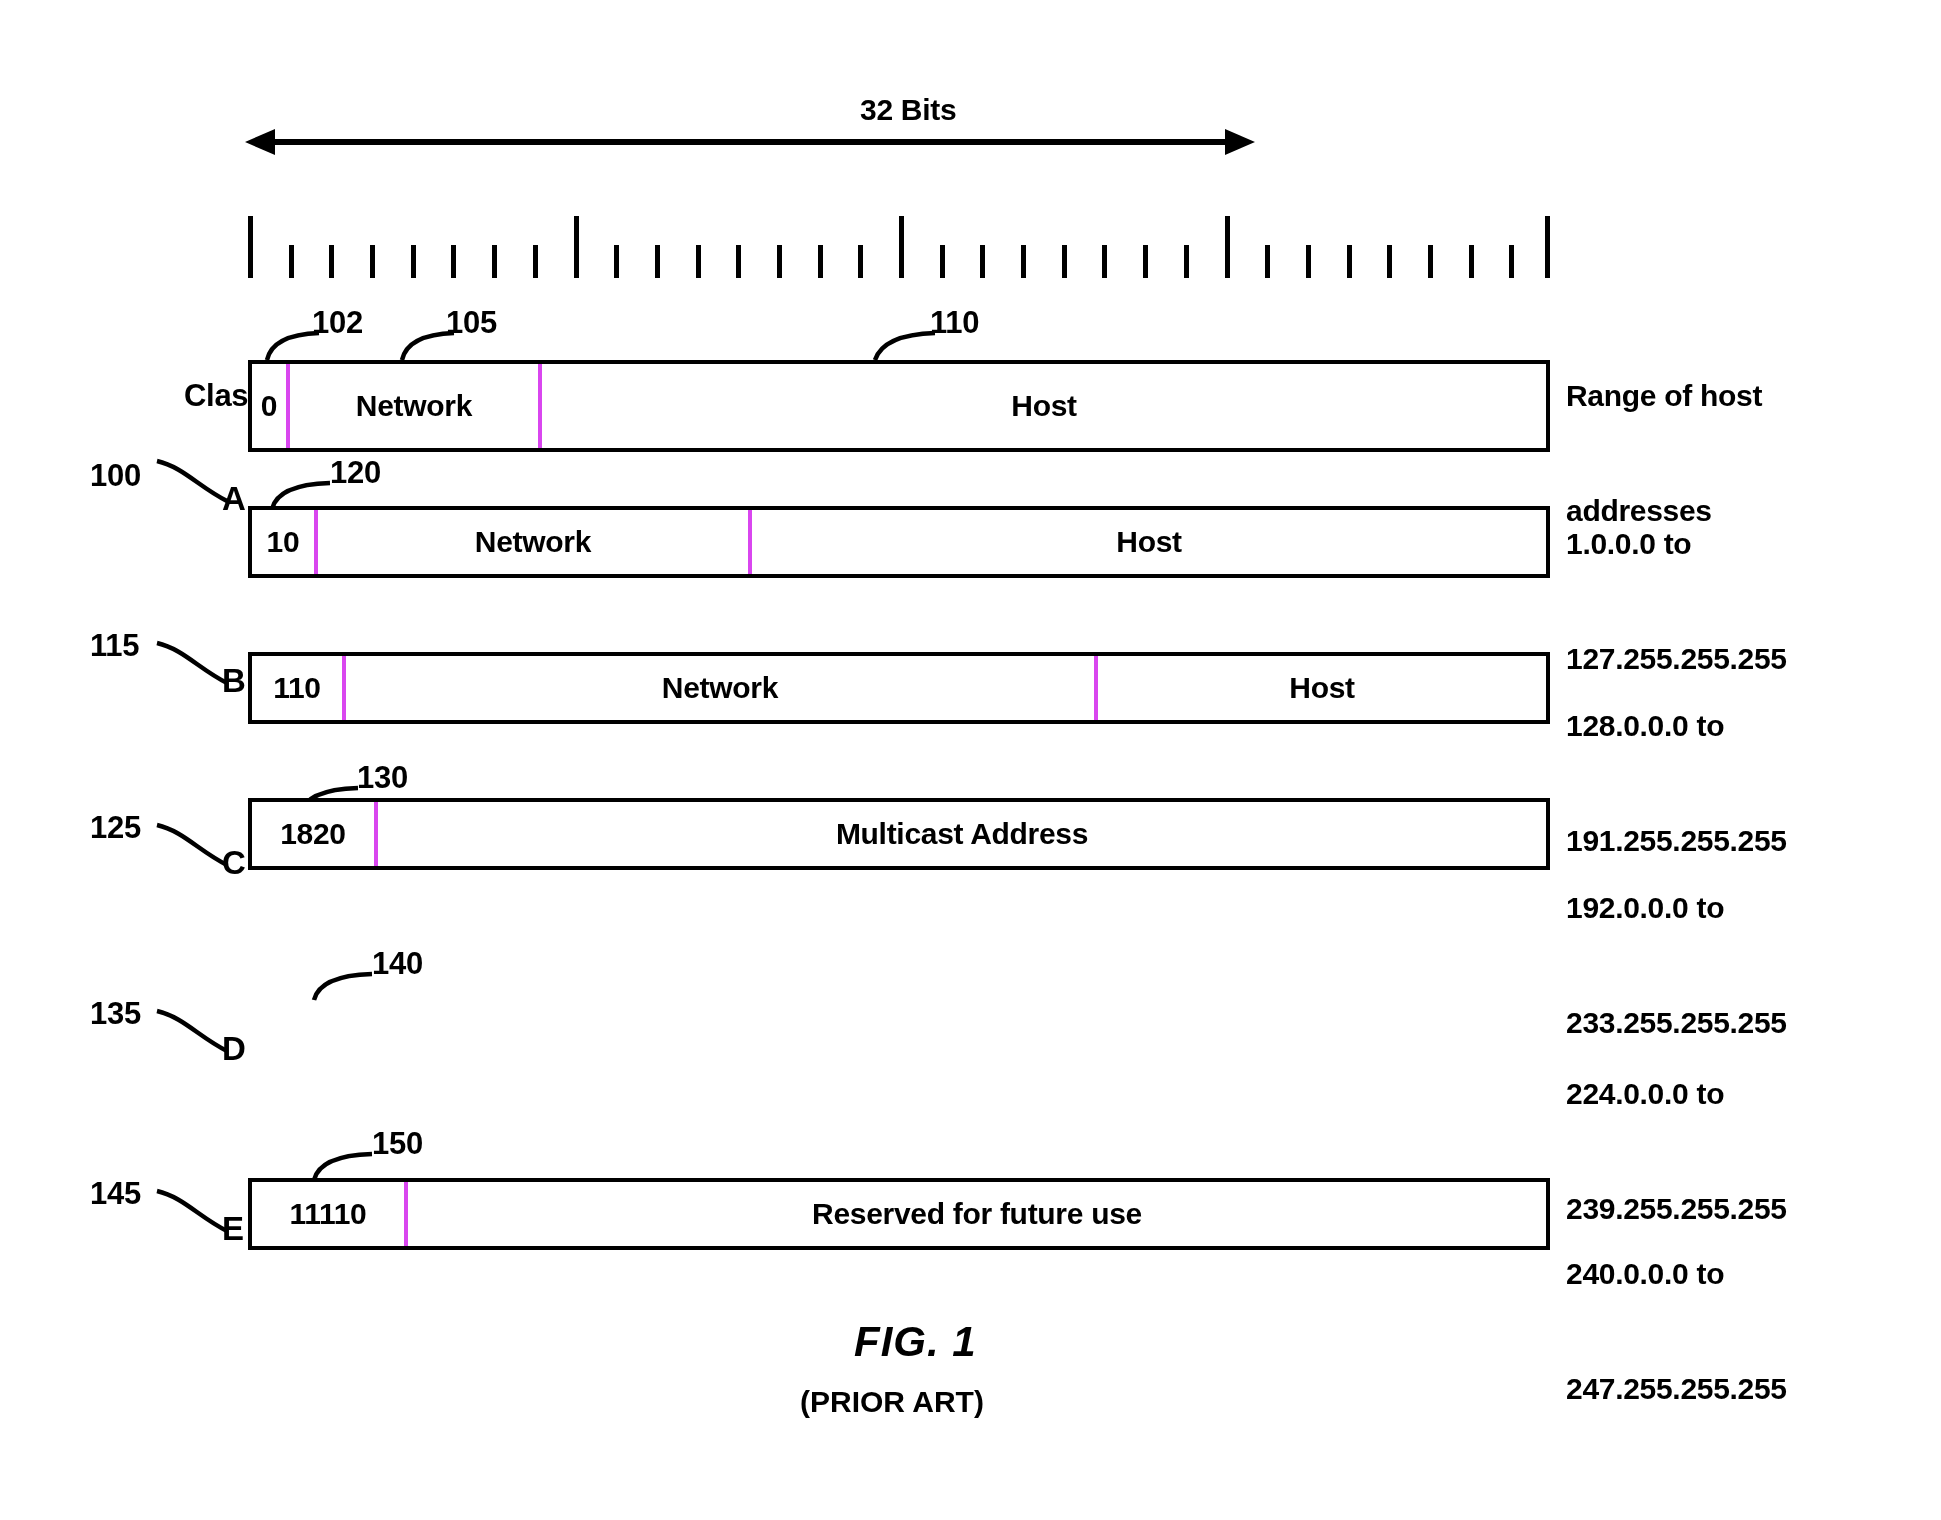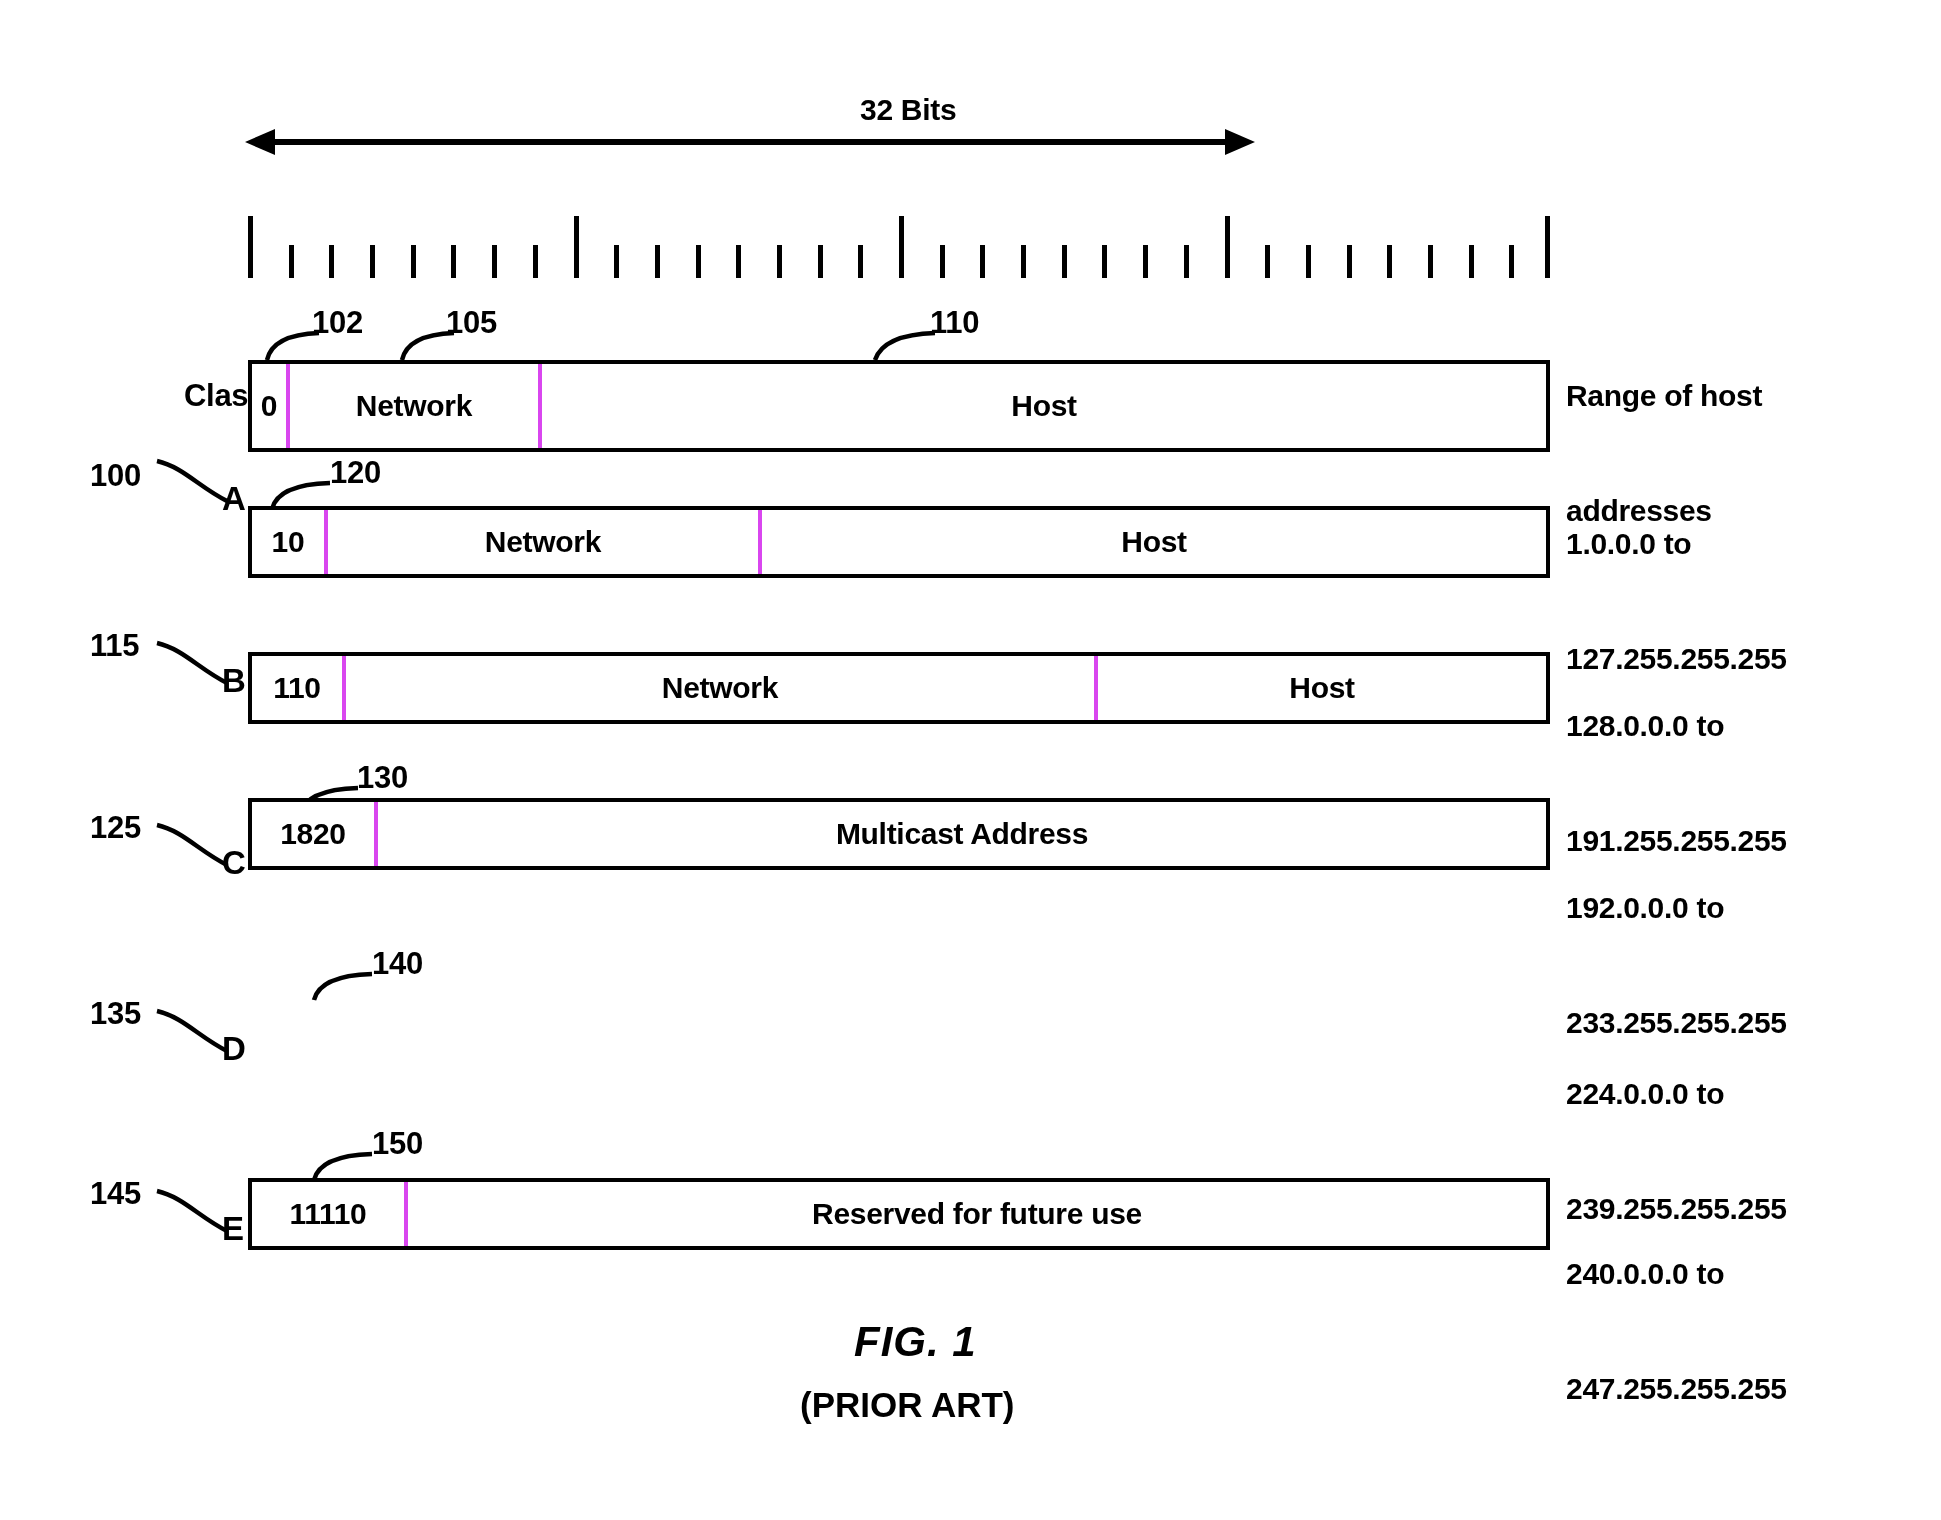--- a/index.html
+++ b/index.html
@@ -29,21 +29,21 @@
     white-space: pre;
   }
   .lbl-bits   { font-size: 30px; font-weight: bold; }
   .lbl-class  { font-size: 31px; font-weight: bold; }
   .lbl-ref    { font-size: 31px; font-weight: bold; }
   .lbl-letter { font-size: 33px; font-weight: bold; }
   .lbl-field  { font-size: 30px; font-weight: bold; }
   .lbl-range  { font-size: 30px; font-weight: bold; line-height: 1.28; }
   .lbl-side   { font-size: 30px; font-weight: bold; line-height: 1.28; }
   .fig-cap    { font-size: 42px; font-weight: bold; font-style: italic; letter-spacing: 1px;}
-  .fig-sub    { font-size: 35px; font-weight: bold; letter-spacing: 0px;}
+  .fig-sub    { font-size: 30px; font-weight: bold; letter-spacing: 0px;}
 
   
   .row-box {
     box-sizing: border-box;
     border: 4px solid #000;
     background: #fff;
     display: flex;
     align-items: stretch;
   }
   .cell {
@@ -161,21 +161,21 @@
     <path d="M2,6 C28,12 44,32 72,46" stroke="#000" stroke-width="4.5" fill="none"></path>
   </svg>
   <div class="abs lbl lbl-letter" style="left:222px; top:664px;">B</div>
 
   <div class="abs lbl lbl-ref" style="left:330px; top:457px;">120</div>
   <svg class="abs" style="left:270px; top:480px; width:62px; height:30px;" viewBox="0 0 62 30">
     <path d="M2,29 C6,12 28,4 60,3" stroke="#000" stroke-width="4.5" fill="none"></path>
   </svg>
 
   <div class="abs row-box" style="left:248px; top:506px; width:1302px; height:72px;">
-    <div class="cell lbl lbl-field" style="width:72px;">
+    <div class="cell lbl lbl-field" style="width:62px;">
       <span>10</span>
     </div>
     <div class="cell lbl lbl-field" style="width:434px;">
       <span>Network</span>
     </div>
     <div class="cell lbl lbl-field" style="flex:1;">
       <span>Host</span>
     </div>
   </div>
 

